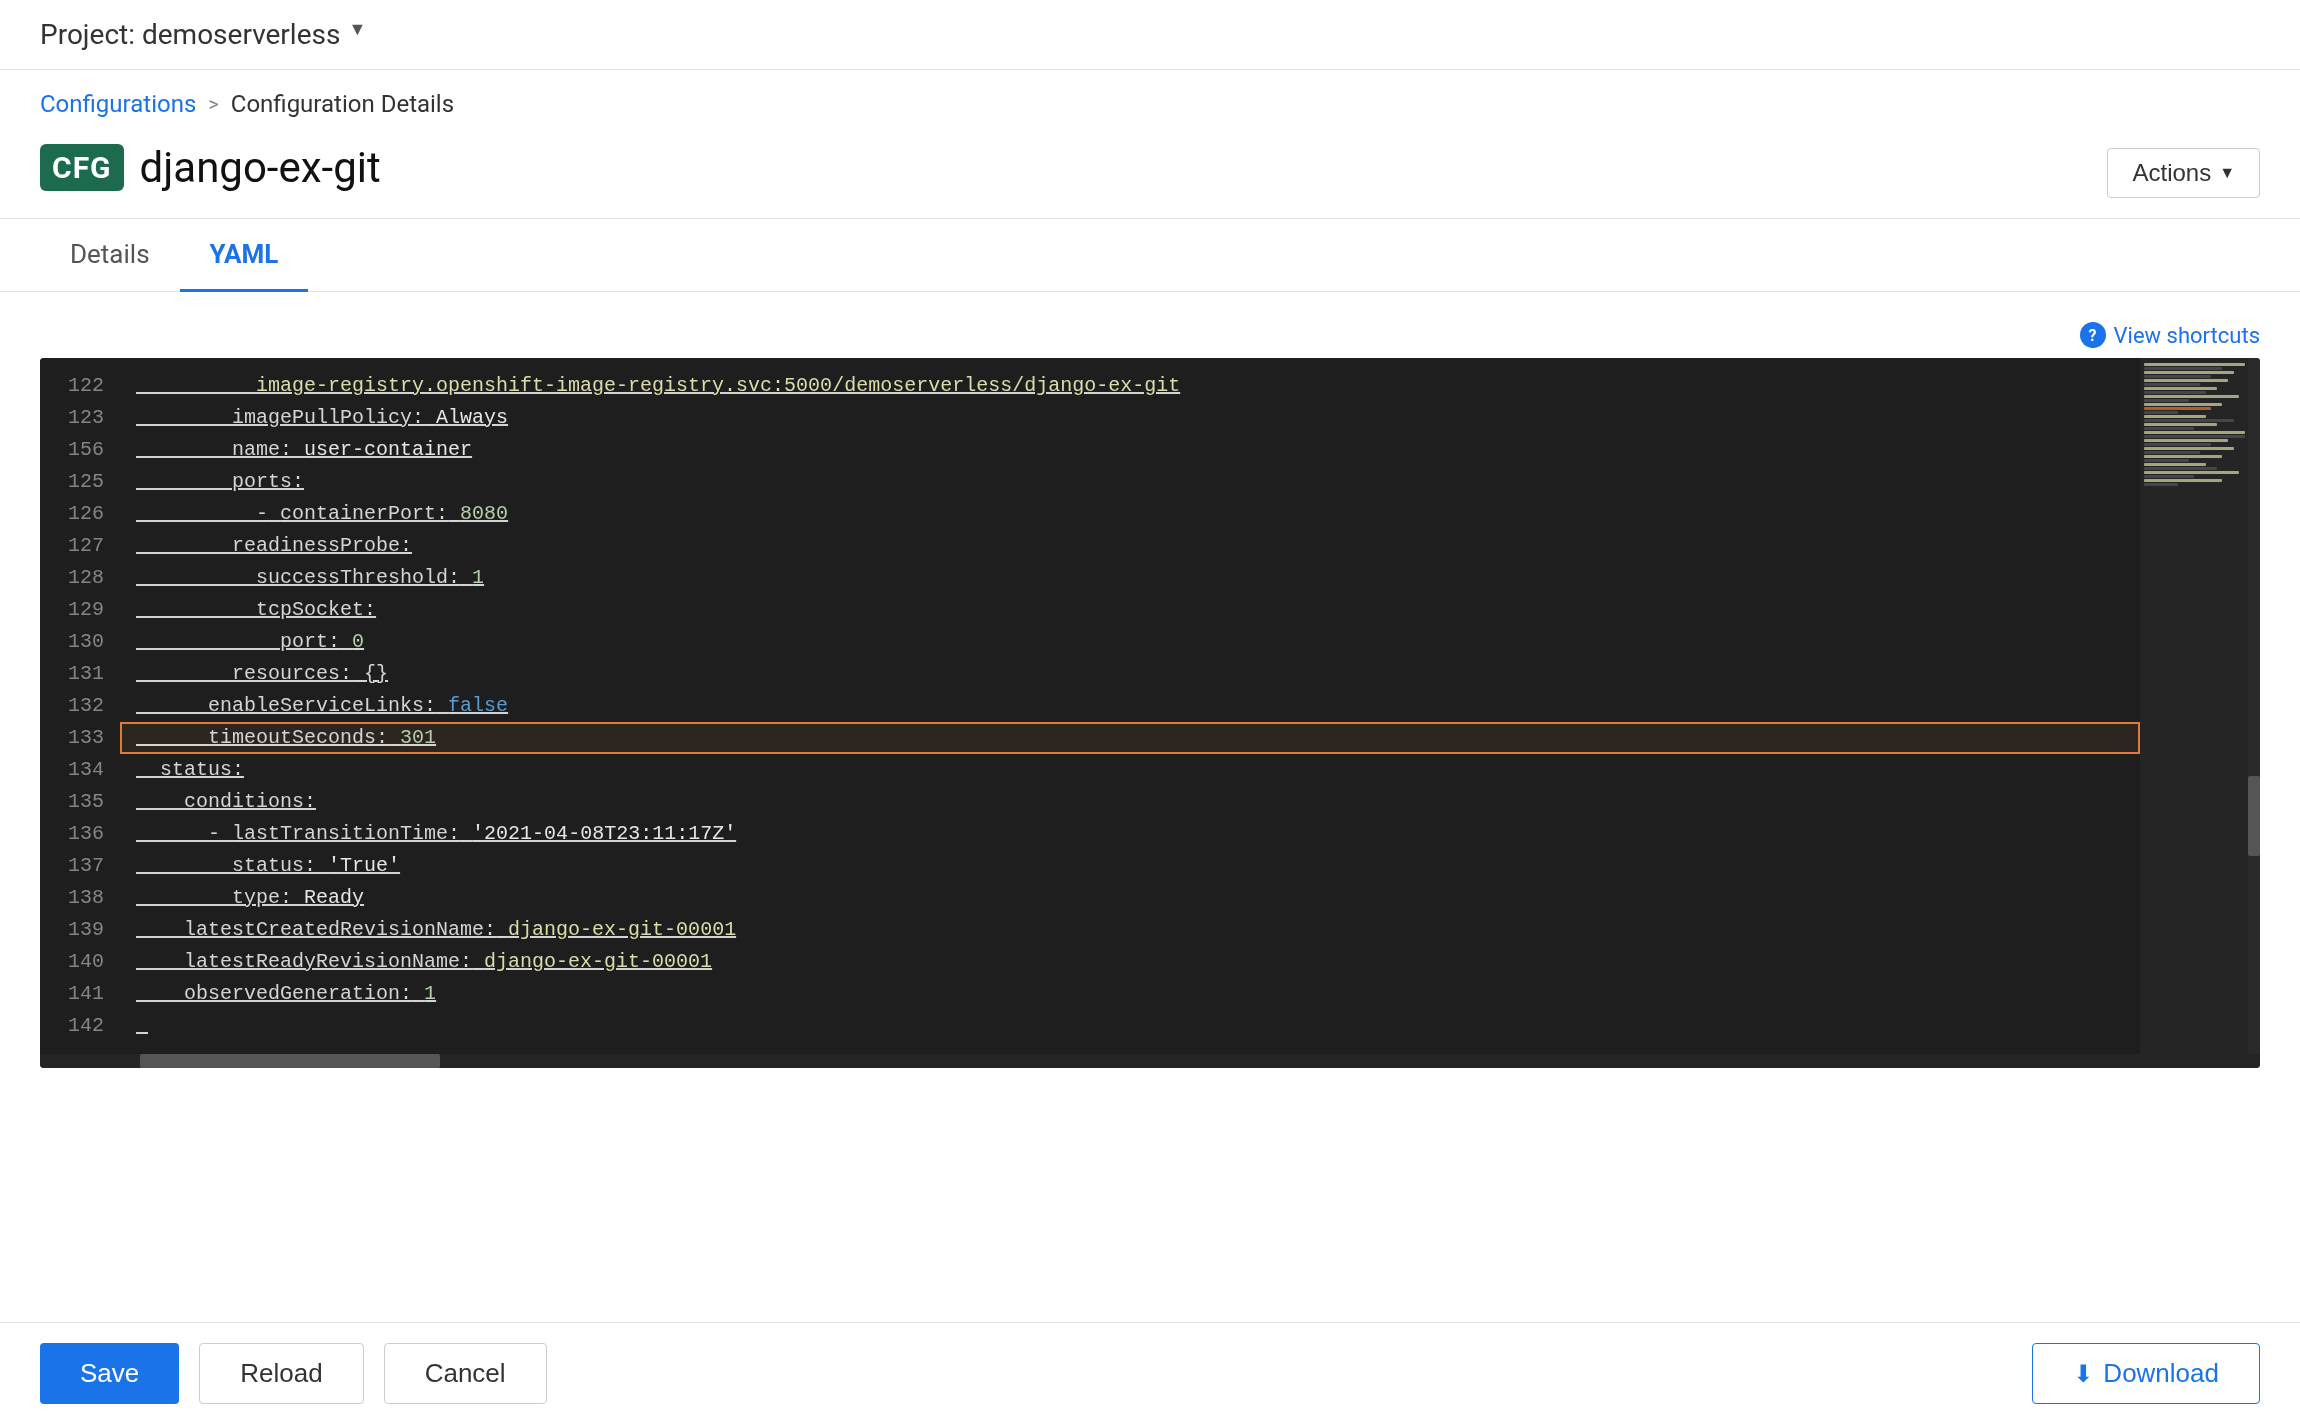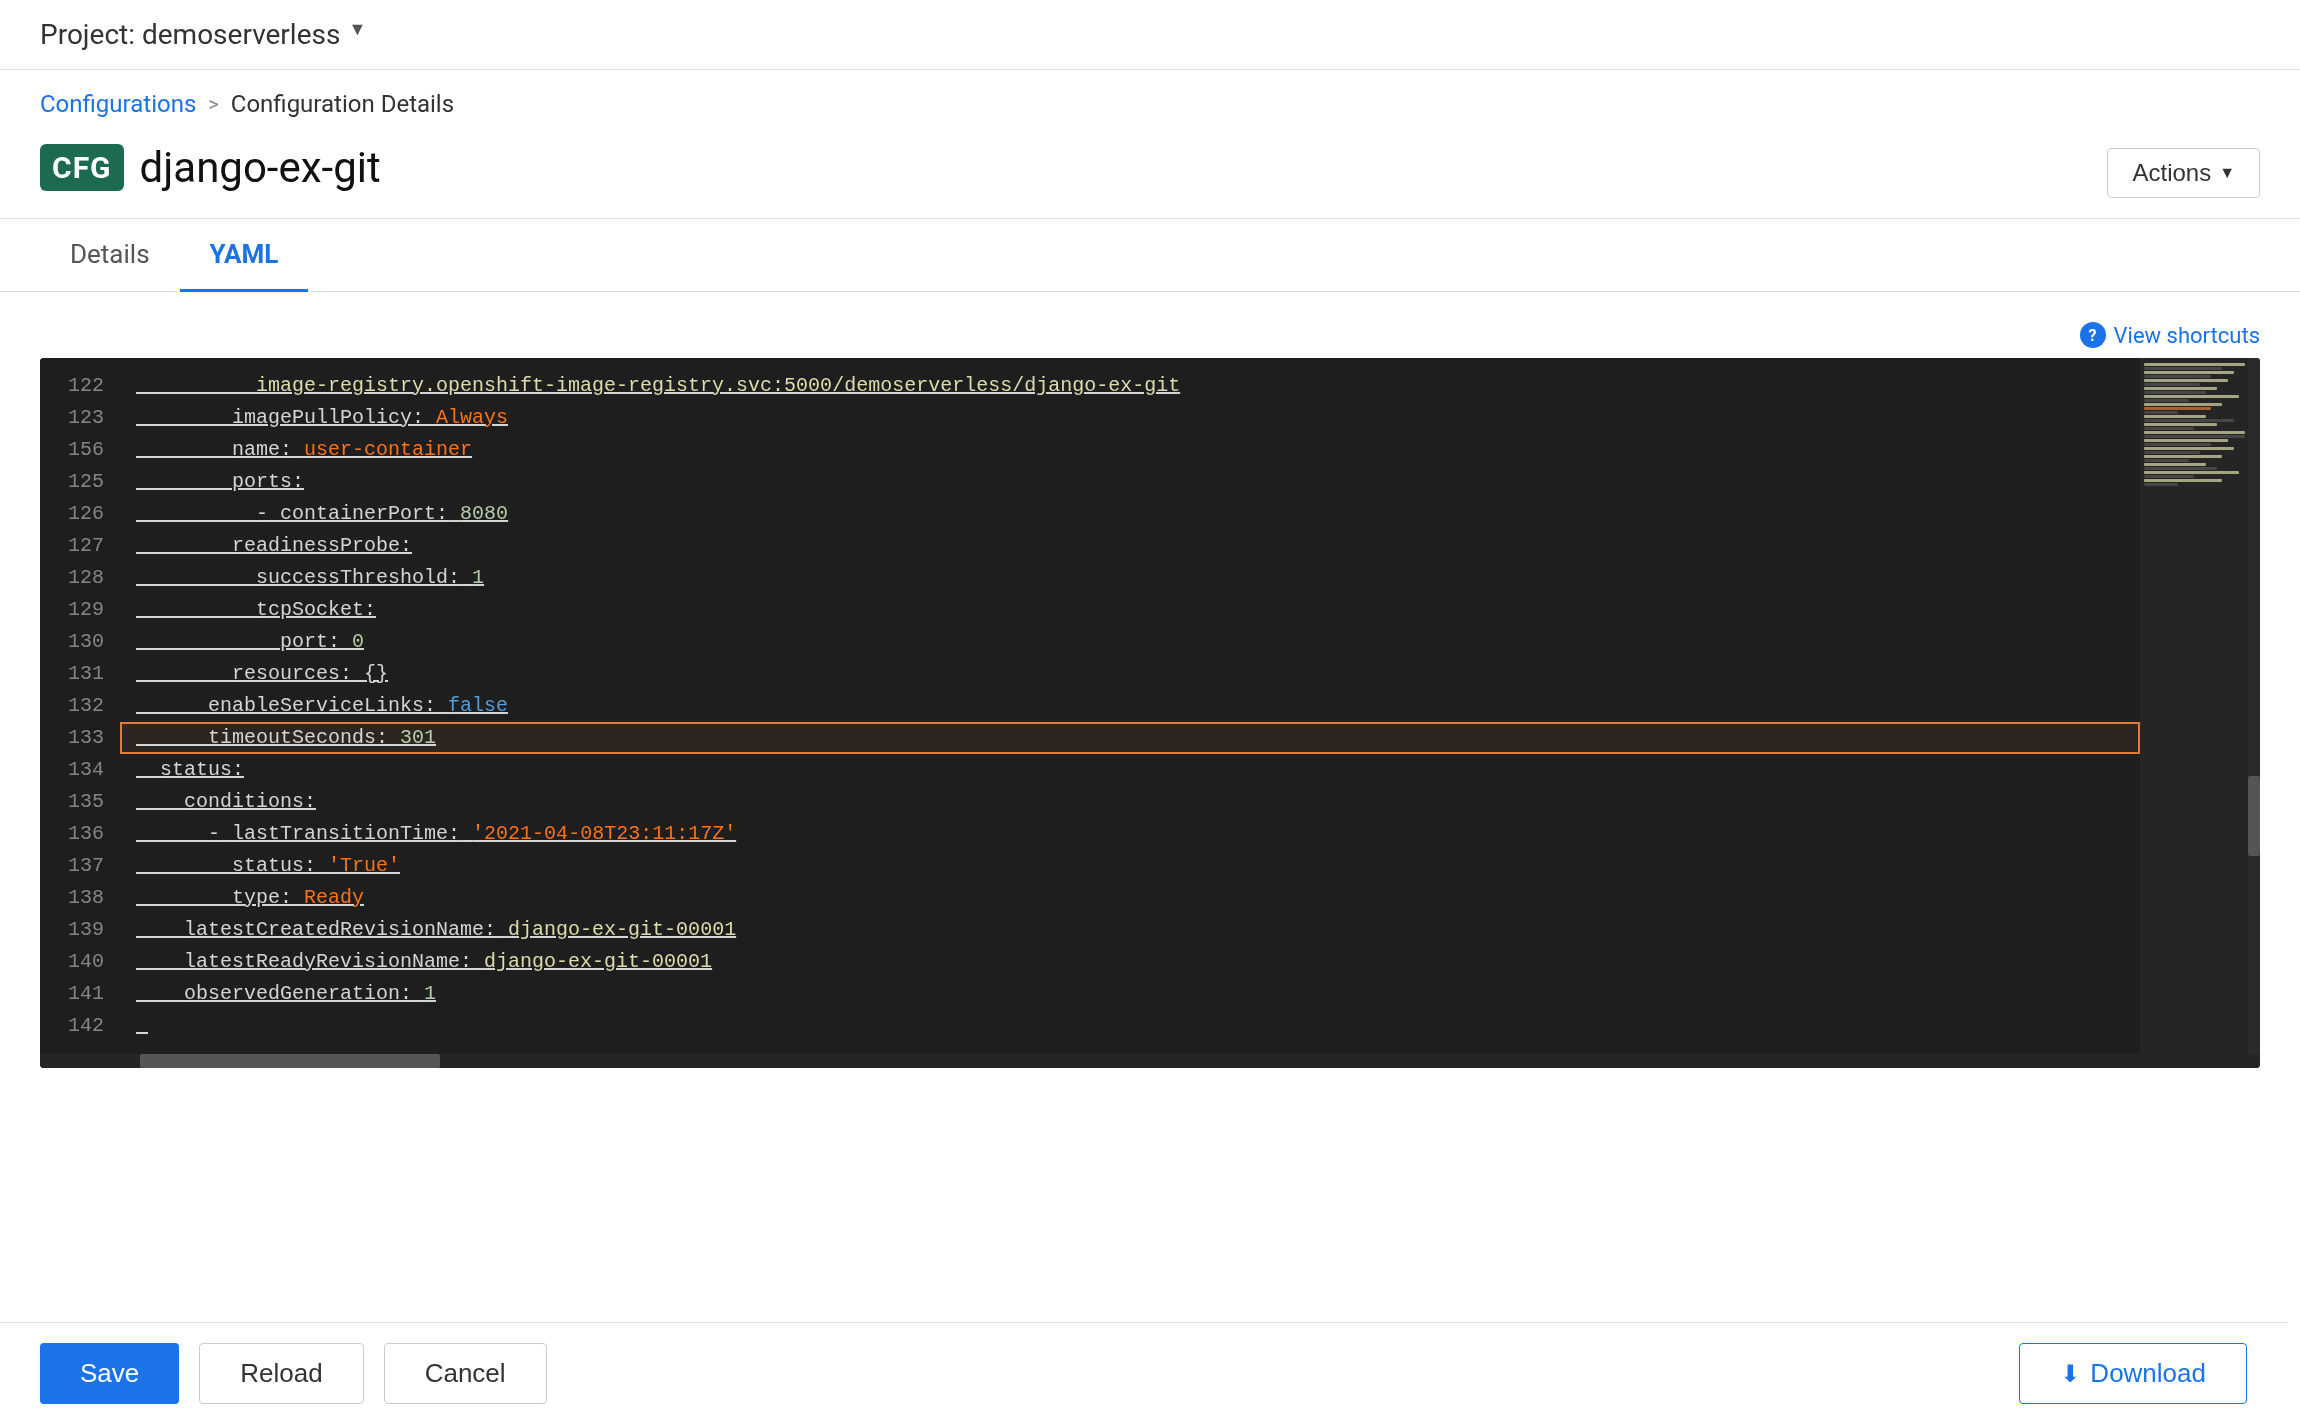--- a/index.html
+++ b/index.html
@@ -190,21 +190,21 @@
       text-decoration: underline;
     }
     .code-line.highlighted {
       outline: 2px solid #e07b39;
       outline-offset: -2px;
       background: rgba(224, 123, 57, 0.08);
     }
 
     
     .key { color: #d4d4d4; }
-    .val-str { color: #f97316; }
+    .val-str { color: #e5e5e5; }
     .val-num { color: #b5cea8; }
     .val-bool { color: #569cd6; }
     .val-yellow { color: #dcdcaa; }
     .line-url { color: #dcdcaa; }
     .indent-dash { color: #d4d4d4; }
 
     
     .minimap {
       width: 120px;
       background: #252526;
@@ -257,21 +257,21 @@
       height: 100%;
       background: #555;
       border-radius: 2px;
     }
 
     
     .bottom-toolbar {
       position: fixed;
       bottom: 0;
       left: 0;
-      right: 13px;
+      right: 0;
       background: #fff;
       border-top: 1px solid #e0e0e0;
       display: flex;
       align-items: center;
       justify-content: space-between;
       padding: 20px 40px;
     }
     .bottom-left {
       display: flex;
       gap: 20px;

